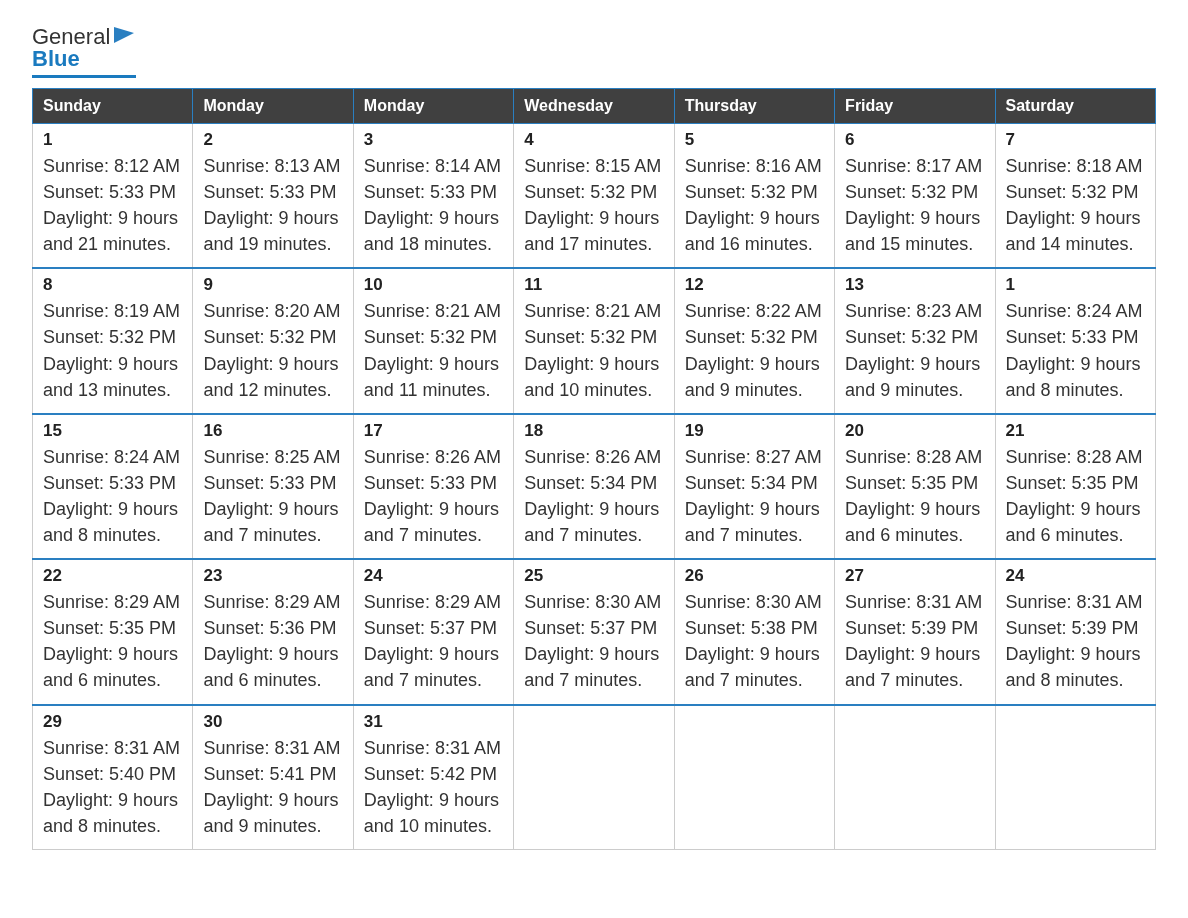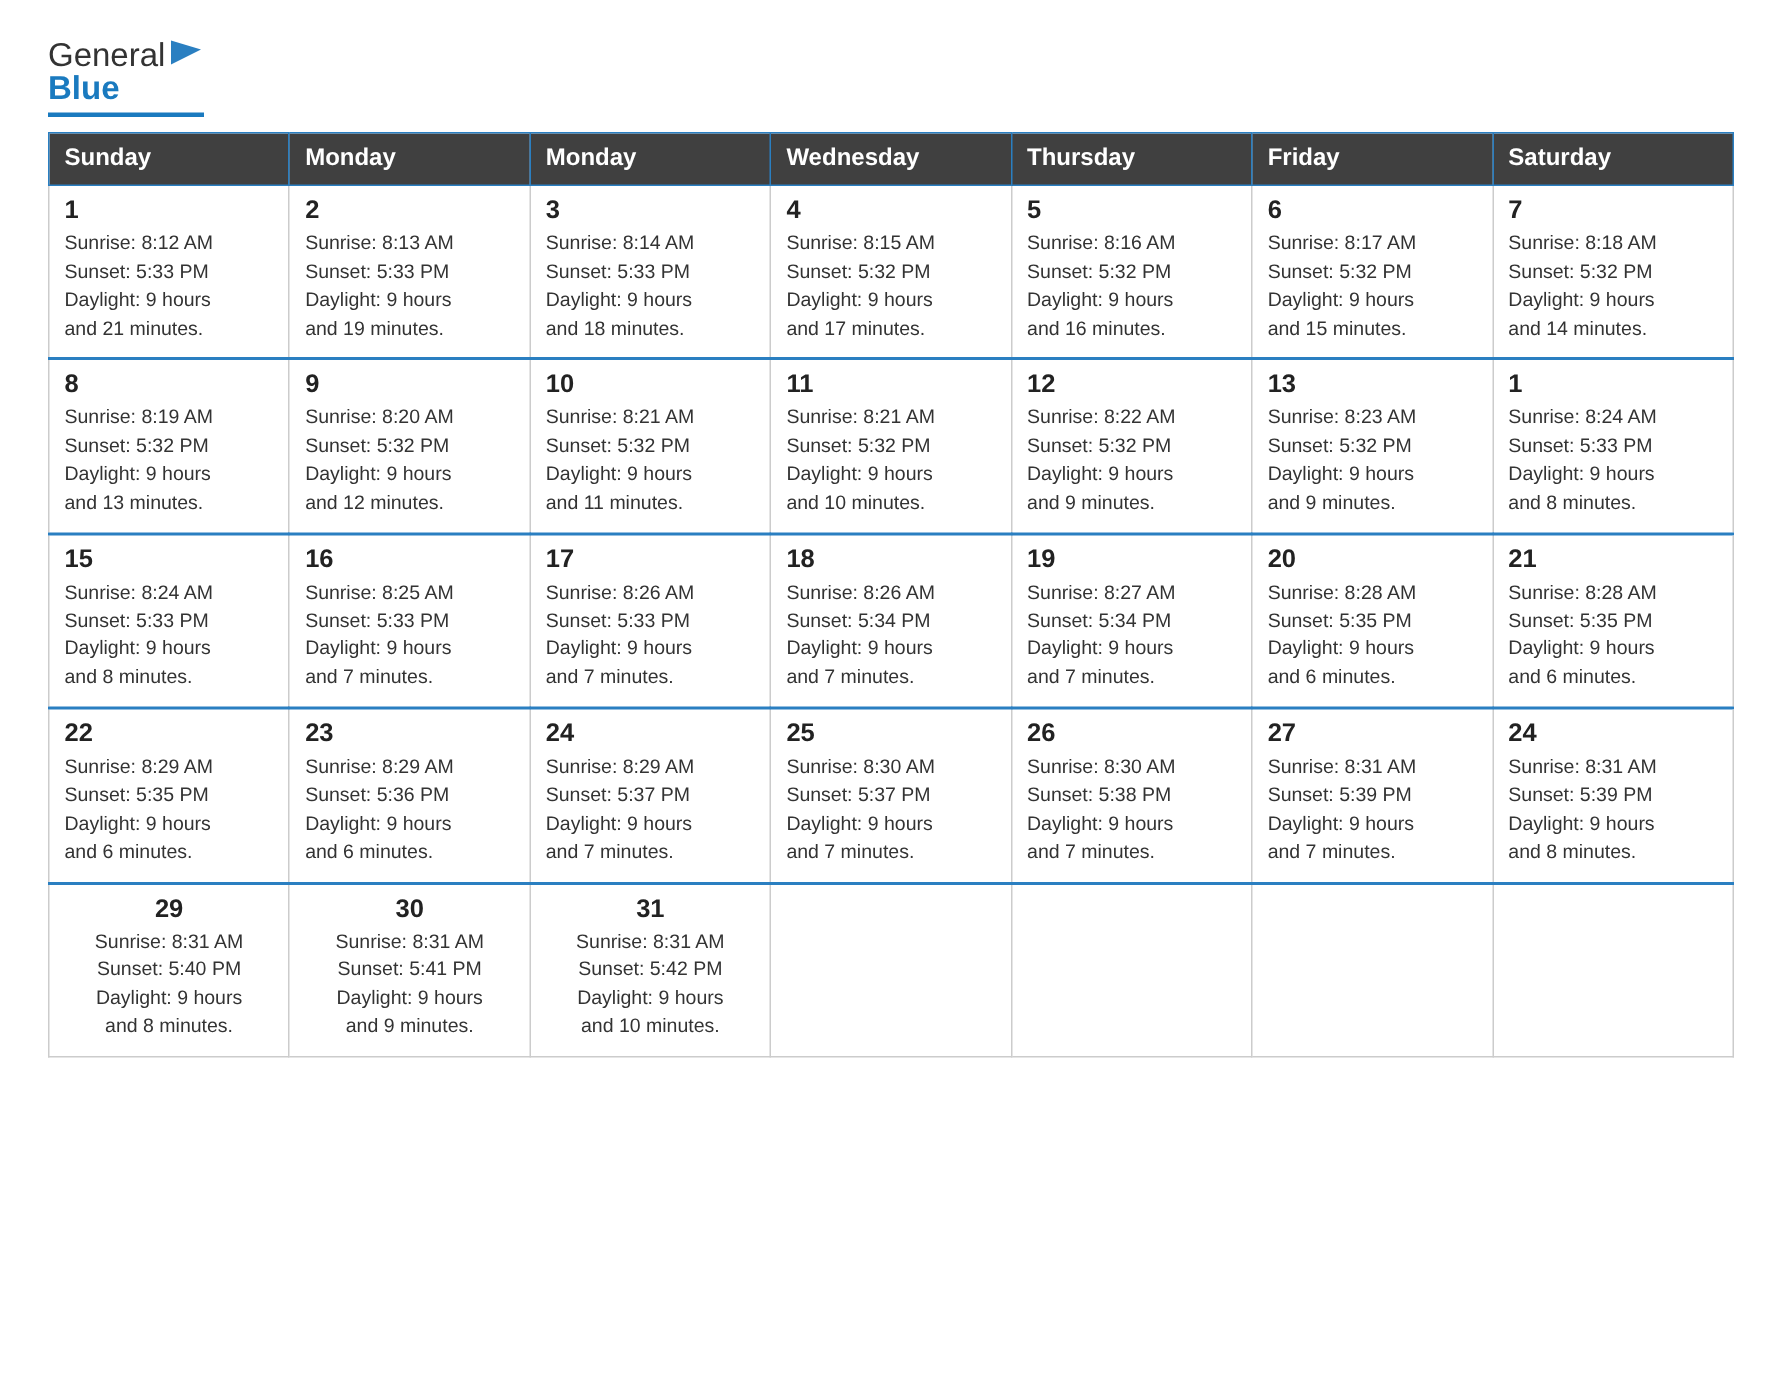--- a/index.html
+++ b/index.html
@@ -58,30 +58,29 @@
       min-height: 80px;
       width: 14.28%;
     }
     tbody tr td .day-num {
       font-size: 17px;
       font-weight: bold;
       display: block;
       margin-bottom: 3px;
     }
     tbody tr td .day-info {
-      font-size: 13px;
+      font-size: 18px;
       line-height: 1.45;
       color: #333;
     }
     tbody tr {
       border-bottom: 2px solid #2a7fc1;
     }
     tbody tr:last-child {
       border-bottom: none;
-      text-align: center;
     }
     td.empty { background: #fff; }
   </style>
 </head>
 <body>
 
 <div class="header">
   <div class="logo">
   <div style="display:flex; align-items:center;">
     <span style="font-size:22px; font-weight:normal; color:#333;">General</span>

